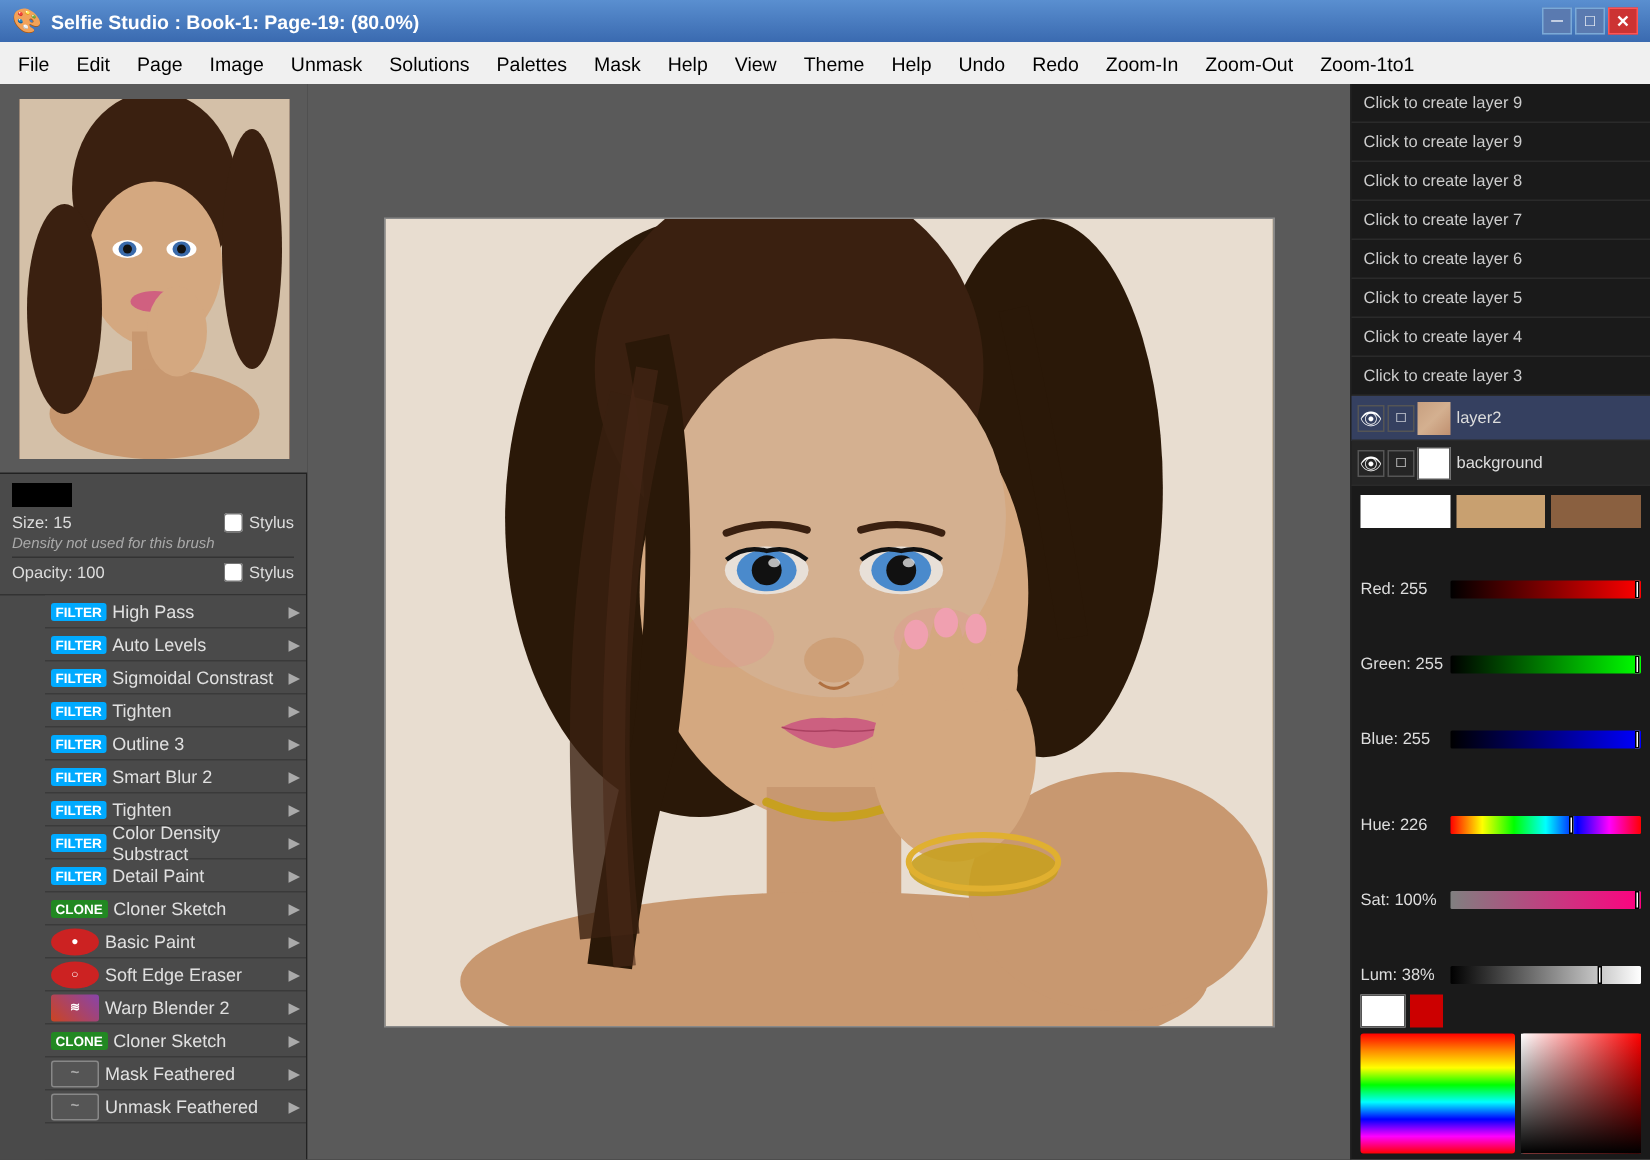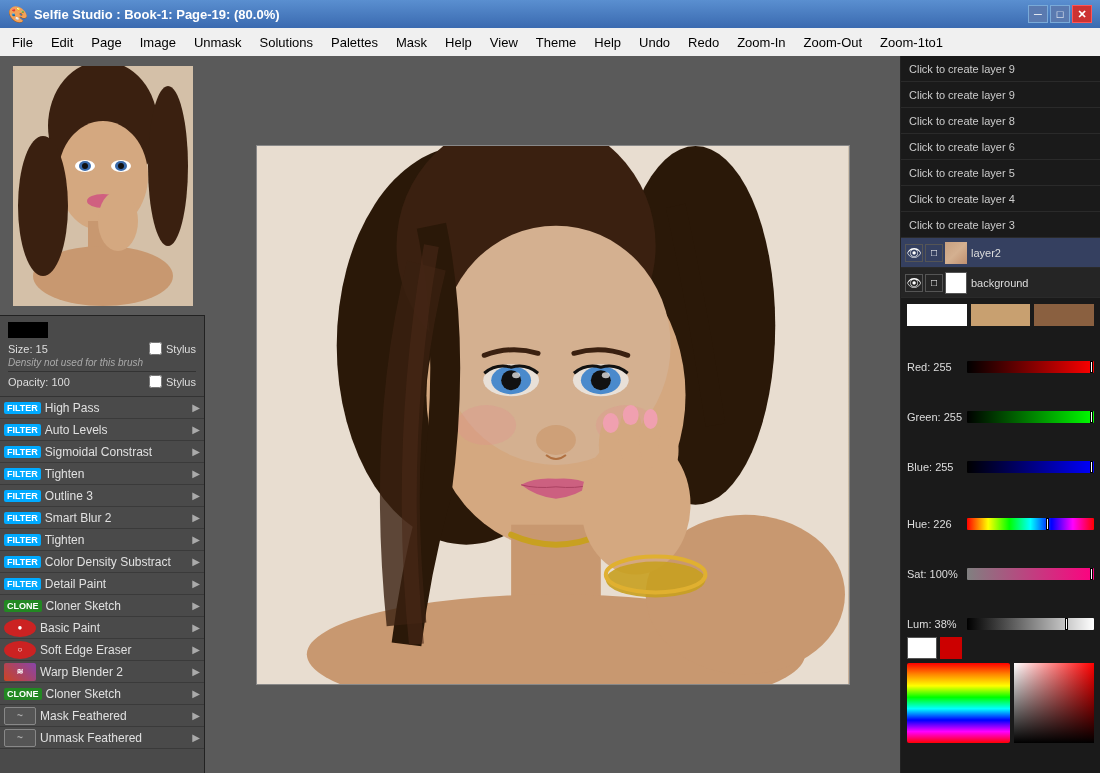--- a/index.html
+++ b/index.html
@@ -302,21 +302,21 @@
       height: 80px;
       background: linear-gradient(135deg, #ffffff 0%, #ff8888 25%, #ff0000 50%, #880000 75%, #000000 100%);
       border-radius: 2px;
       position: relative;
     }
 
     .eye-icon { font-size: 12px; }
     .lock-icon { font-size: 10px; }
 
     
-    #tool-list { scrollbar-width: thin; scrollbar-color: #666 #333; }
+    #tool-list { scrollbar-width: thin; scrollbar-color: #666 #333; margin-left: 30px; }
   </style>
 </head>
 <body>
 
 <div id="titlebar">
   <span id="titlebar-icon">🎨</span>
   <span>Selfie Studio : Book-1: Page-19:  (80.0%)</span>
   <div id="titlebar-controls">
     <div class="titlebar-btn">─</div>
     <div class="titlebar-btn">□</div>
@@ -552,20 +552,21 @@
       </svg>
     </div>
   </div>
 
   <div id="right-panel">
 
     <div id="layers-section">
         <div class="layer-create-btn">Click to create layer 9</div>
         <div class="layer-create-btn">Click to create layer 9</div>
         <div class="layer-create-btn">Click to create layer 8</div>
+        <div class="layer-create-btn">Click to create layer 7</div>
         <div class="layer-create-btn">Click to create layer 6</div>
         <div class="layer-create-btn">Click to create layer 5</div>
         <div class="layer-create-btn">Click to create layer 4</div>
         <div class="layer-create-btn">Click to create layer 3</div>
         <div class="layer-row active">
       <div class="layer-icon">
         <span class="eye-icon">👁</span>
       </div>
       <div class="layer-icon">
         <span class="lock-icon">□</span>

